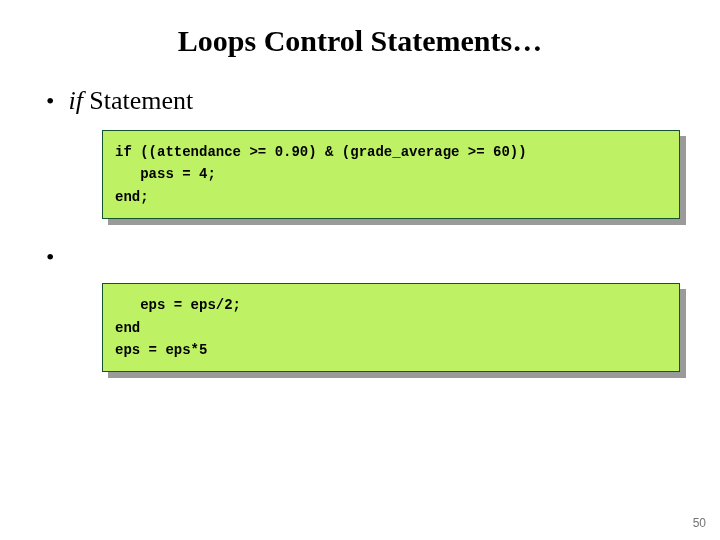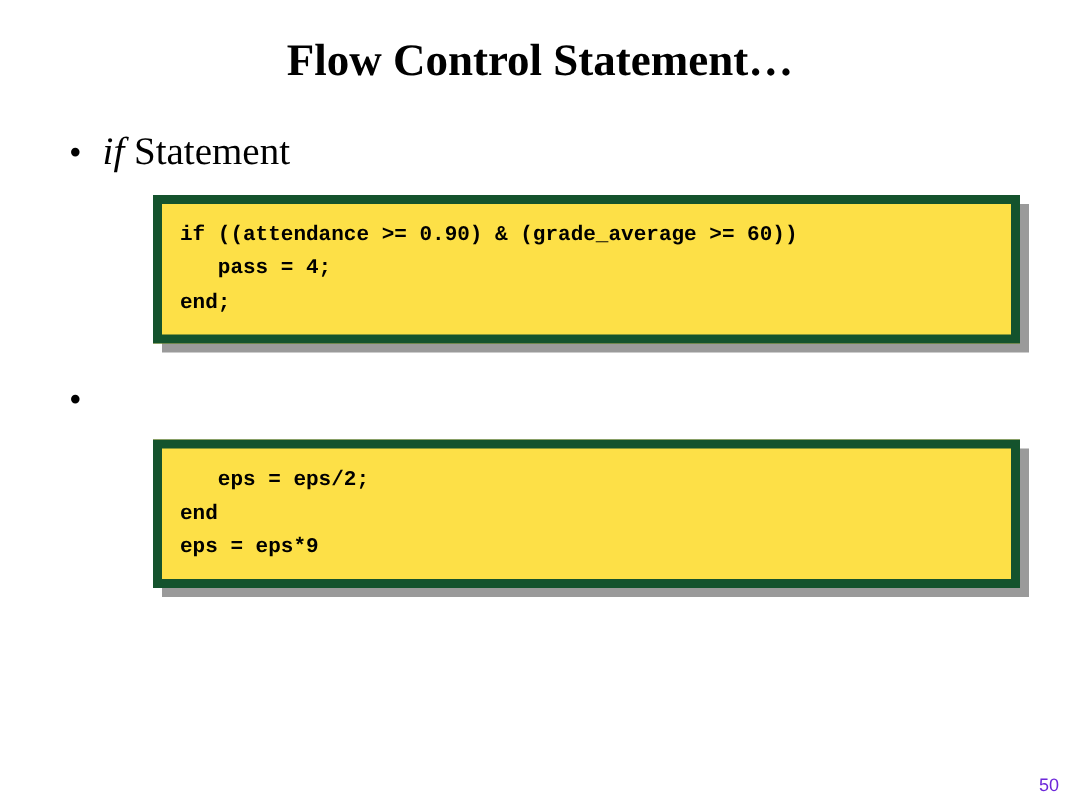--- a/index.html
+++ b/index.html
@@ -50,45 +50,45 @@
     position: absolute;
     top: 6px;
     left: 6px;
     right: -6px;
     bottom: -6px;
     background: #9a9a9a;
     z-index: 0;
   }
   .codebox {
     position: relative;
-    background: #fde047;
-    border: 6px solid #14532d;
+    background: #bef264;
+    border: 1px solid #14532d;
     padding: 10px 12px;
     z-index: 1;
   }
   .codeline {
     font-family: 'Courier New', Courier, monospace;
     font-weight: bold;
     font-size: 14px;
     line-height: 1.6;
     white-space: pre;
   }
   .page-number {
     position: absolute;
     bottom: 10px;
     right: 14px;
     font-family: Arial, Helvetica, sans-serif;
     font-size: 12px;
-    color: #6d28d9;
+    color: #737373;
   }
 </style>
 </head>
 <body>
 
-<div class="title">Flow Control Statement…</div>
+<div class="title">Loops Control Statements…</div>
 
 <div class="section">
   <div class="bullet-row">
     <span class="bullet">•</span>
     <span class="section-label">
       <span class="italic">if</span><span> Statement</span>
     </span>
   </div>
   <div class="codebox-wrap">
     <div class="codebox-shadow"></div>
@@ -102,18 +102,18 @@
 
 <div class="section">
   <div class="bullet-row">
     <span class="bullet">•</span>
   </div>
   <div class="codebox-wrap">
     <div class="codebox-shadow"></div>
     <div class="codebox">
       <div class="codeline">   eps = eps/2;</div>
       <div class="codeline">end</div>
-      <div class="codeline">eps = eps*9</div>
+      <div class="codeline">eps = eps*5</div>
     </div>
   </div>
 </div>
 
 <div class="page-number">50</div>
 
 </body></html>

